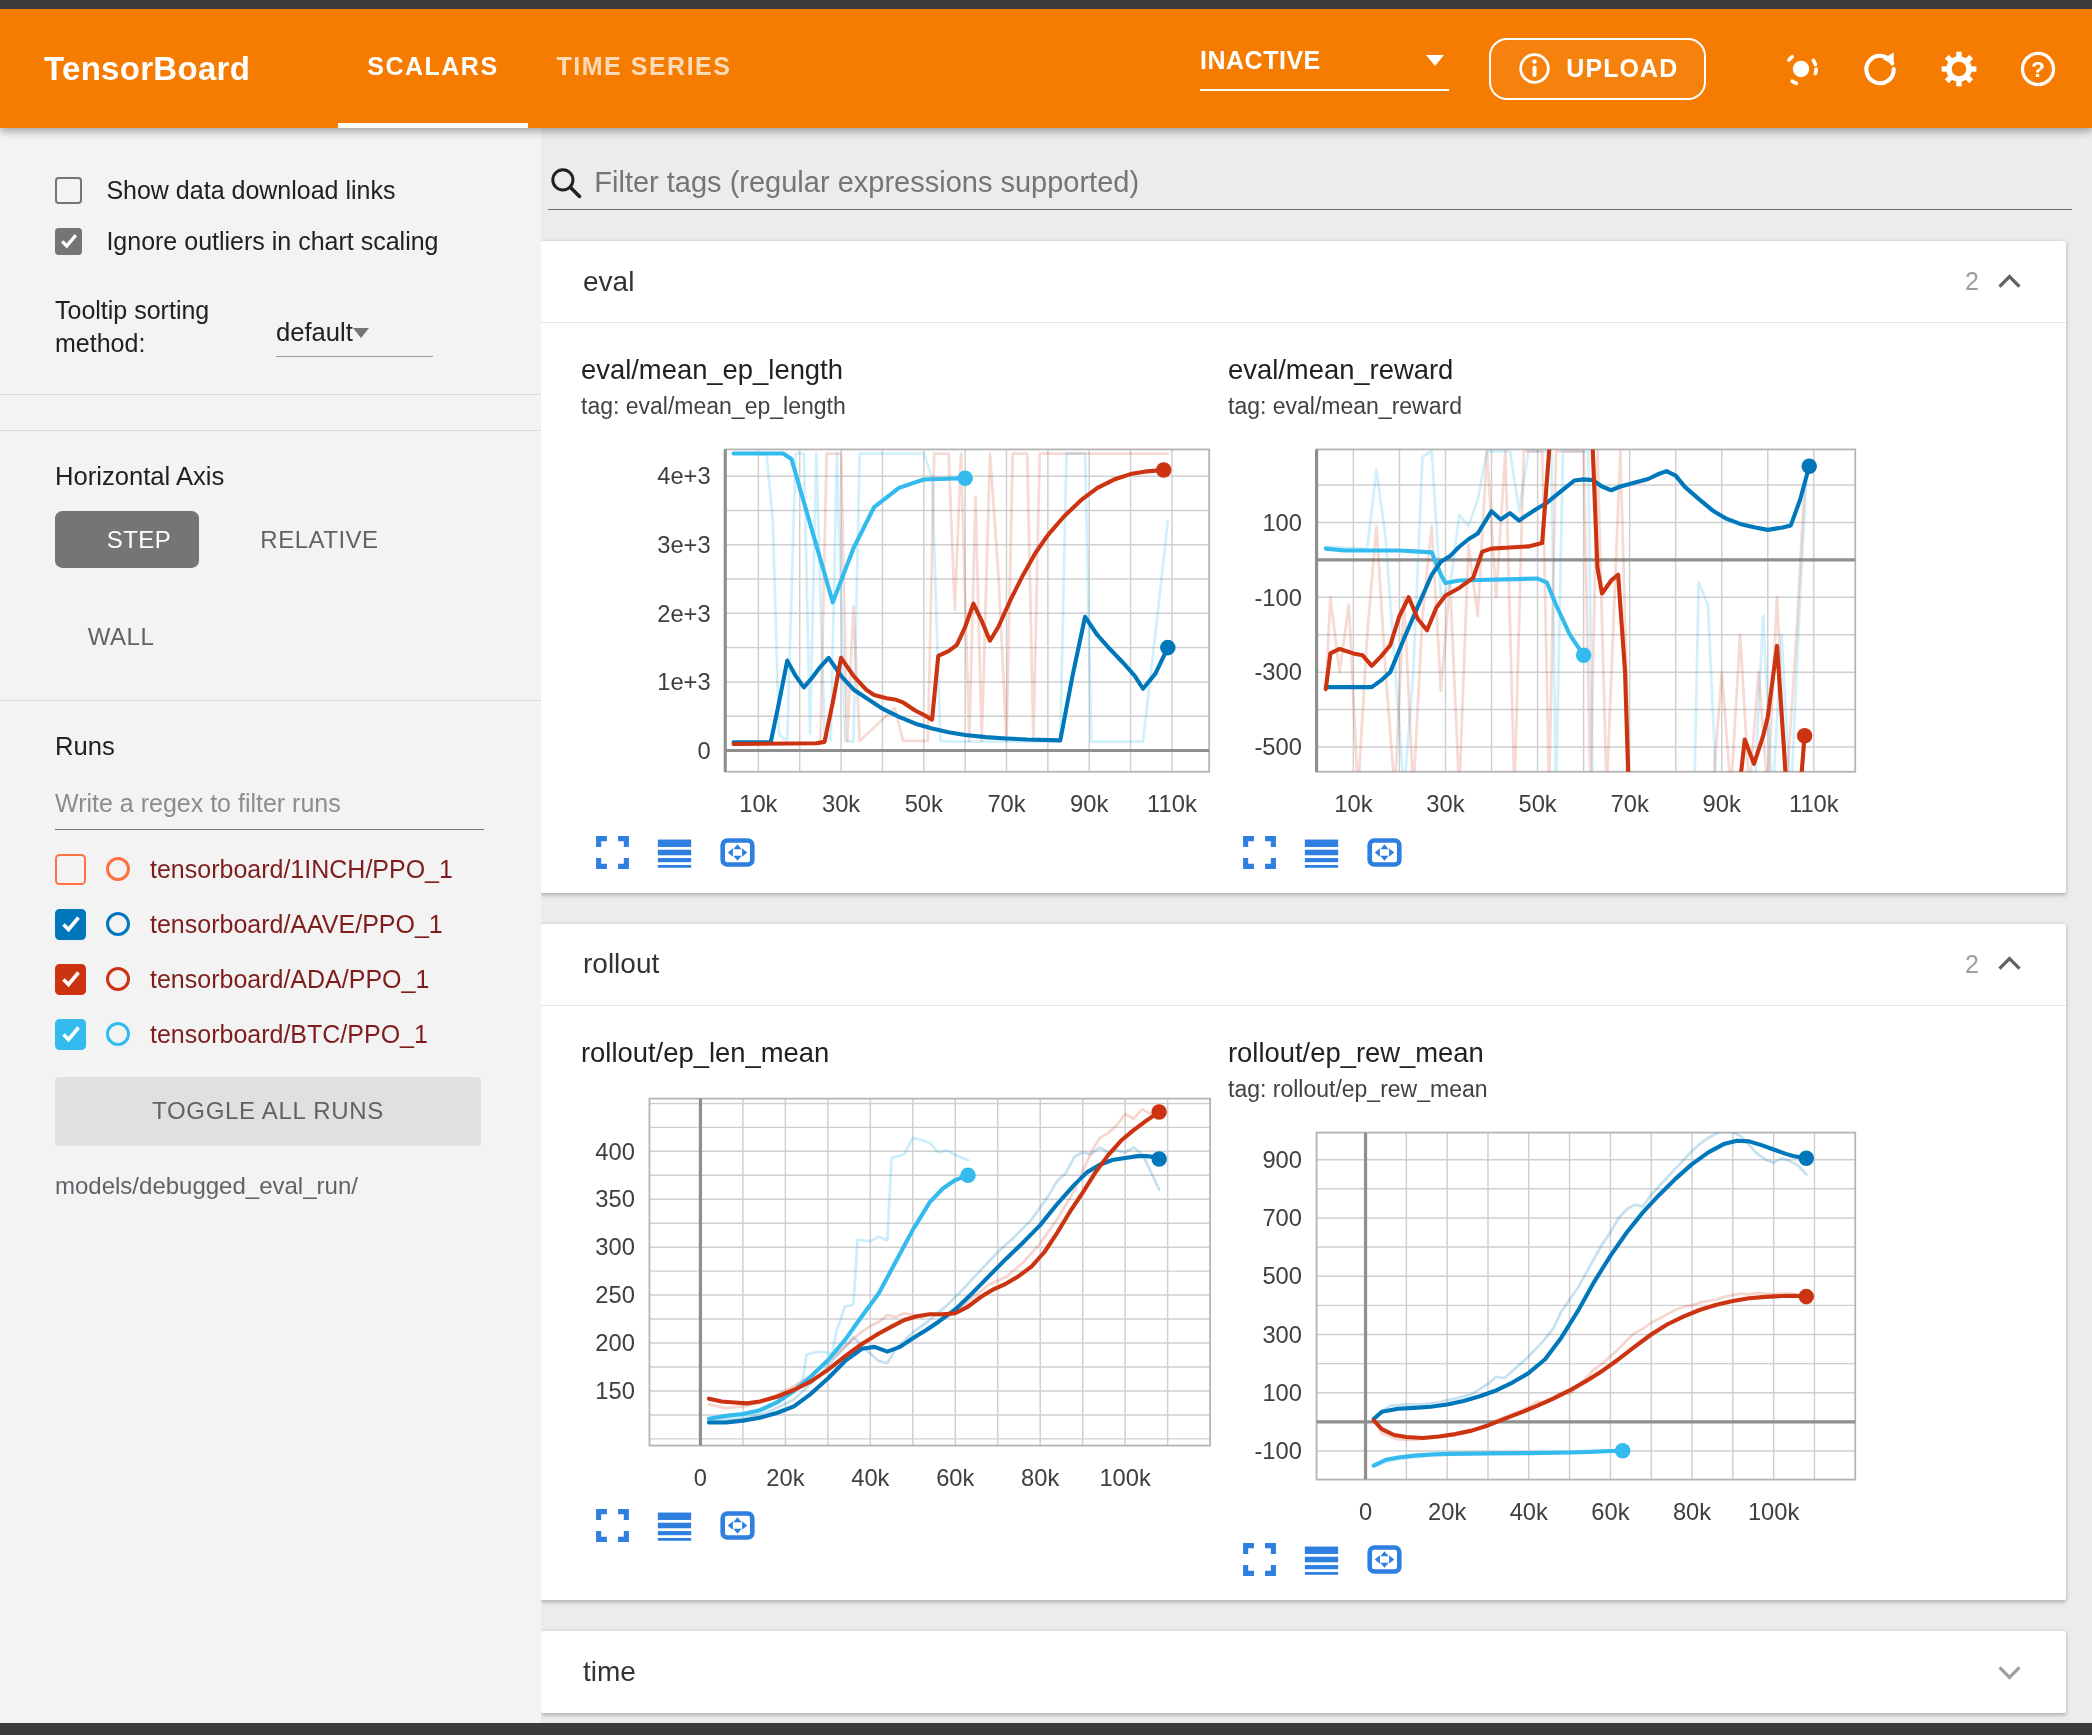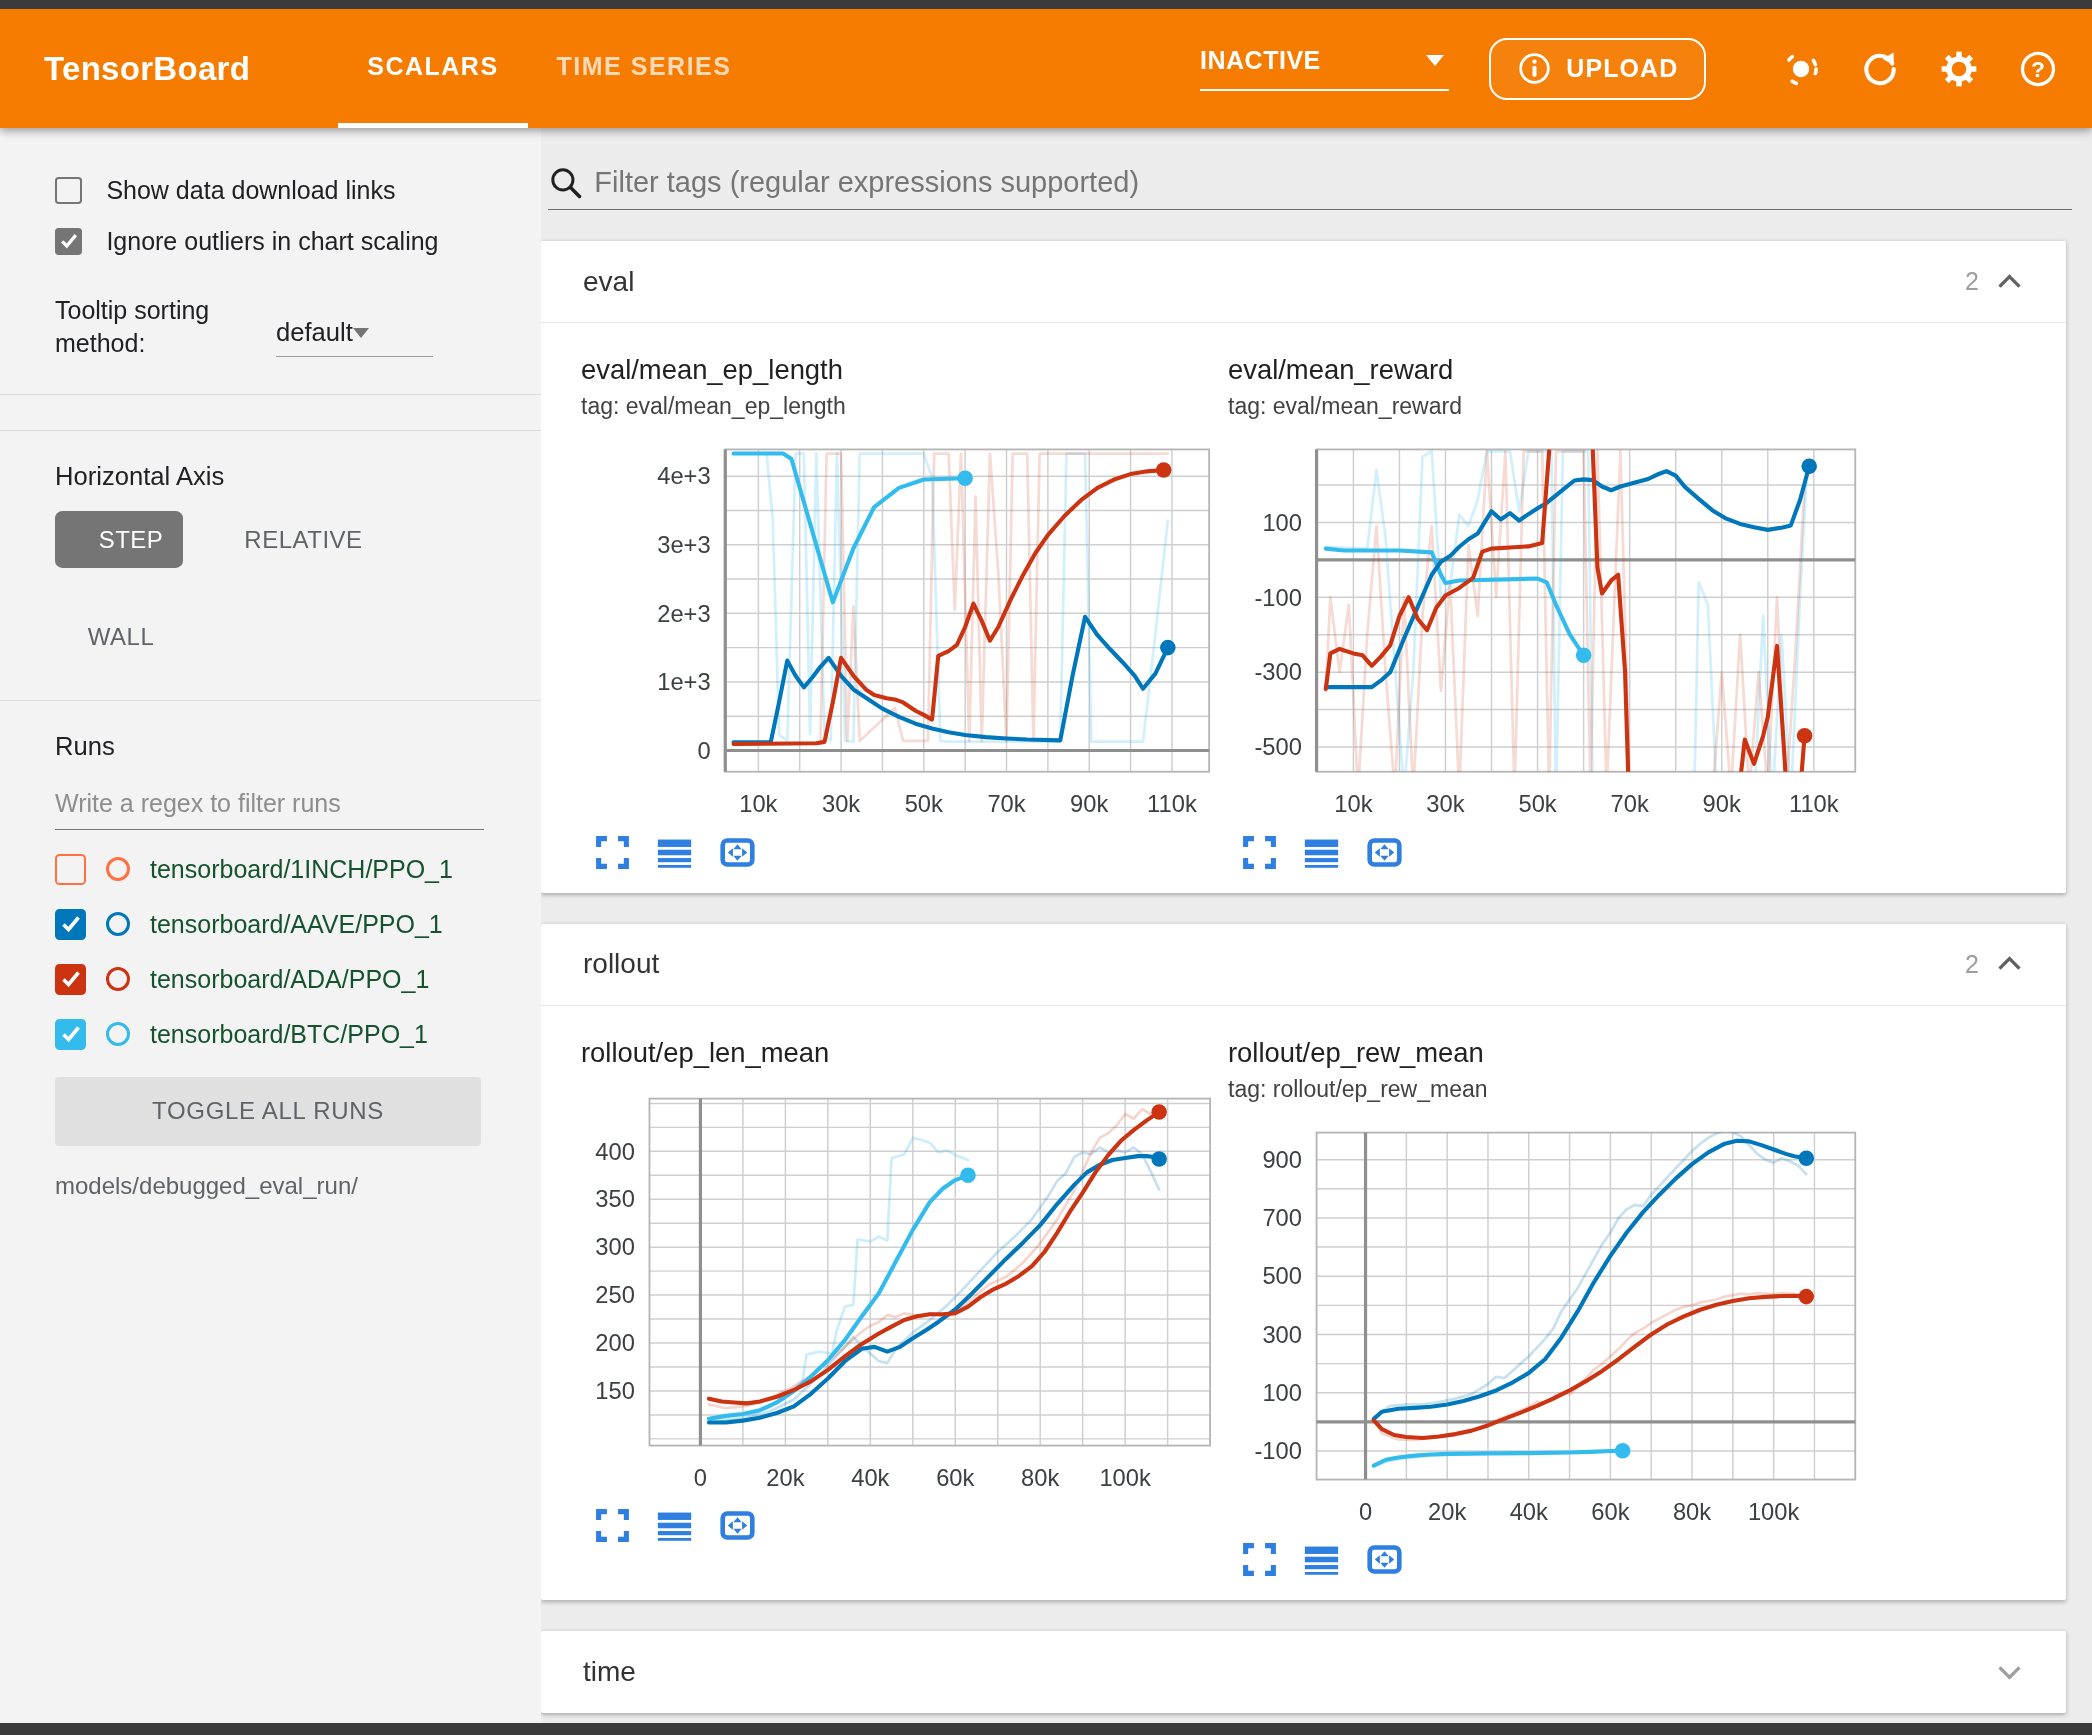--- a/index.html
+++ b/index.html
@@ -56,29 +56,29 @@
   .num-box { display:flex; align-items:center; margin-left:33px; border-bottom:1.8px solid #757575; padding-bottom:3.7px; }
   .num-value { font-size:25.6px; color:#202124; margin-right:5.5px; }
   .spinner { width:29px; height:42px; background:#e7e7ea; display:flex; flex-direction:column;
     align-items:center; justify-content:center; gap:6.4px; cursor:pointer; }
   .sp-up { width:0;height:0;border-left:7.3px solid transparent;border-right:7.3px solid transparent;border-bottom:8.2px solid #9e9e9e; }
   .sp-dn { width:0;height:0;border-left:7.3px solid transparent;border-right:7.3px solid transparent;border-top:8.2px solid #9e9e9e; }
   .haxis-btns { display:flex; flex-wrap:wrap; width:384px; margin-top:20px; row-gap:12.8px; }
   .hbtn { height:57px; display:flex; align-items:center; justify-content:center; font-size:24px;
     letter-spacing:0.5px; color:#5f6368; border-radius:7.3px; cursor:pointer; }
   .hbtn.sel { background:#757575; color:#fff; }
-  .hbtn.b-step { width:128px;padding-left:24px; }
+  .hbtn.b-step { width:144px;padding-left:24px; }
   .hbtn.b-relative { width:183px; margin-left:29px; }
   .hbtn.b-wall { width:132px; margin-top:27.4px; }
   .regex-input { margin-top:27.4px; width:429px; border-bottom:1.8px solid #757575; padding-bottom:11px;
     font-size:25px; color:#8d8d8d; cursor:text; }
   .run-row { display:flex; align-items:center; margin-top:24px; cursor:pointer; }
   .run-check { width:31px; height:31px; border-radius:4.6px; border:2.7px solid; display:flex; align-items:center; justify-content:center; }
   .run-circle { width:24px; height:24px; border-radius:50%; border:3.7px solid; margin-left:20px; }
-  .run-label { font-size:25px; color:#14532d; margin-left:20px; white-space:nowrap; }
+  .run-label { font-size:25px; color:#7f1d1d; margin-left:20px; white-space:nowrap; }
   .toggle-all { margin-top:27.4px; width:426px; height:69px; background:#e0e0e0; border-radius:3.7px;
     display:flex; align-items:center; justify-content:center; font-size:24px; color:#5f6368; letter-spacing:0.7px; cursor:pointer; }
   .models-path { margin-top:25.6px; font-size:24px; color:#5f6368; }
 
   
   .main { position:absolute; left:541px; top:128px; right:0; bottom:12px; background:#ececec; overflow:hidden; z-index:5; }
   .filter-row { display:flex; align-items:center; margin:37px 20px 0 7.3px; border-bottom:1.8px solid #6f6f6f; padding-bottom:9.1px; }
   .filter-ph { font-size:29px; color:#757575; margin-left:11px; }
   .card { background:#fff; margin:31px 25.6px 0 0; box-shadow:0 1.8px 4.6px rgba(0,0,0,.28); border-radius:1.8px; }
   .card-header { height:82px; display:flex; align-items:center; padding:0 42px; cursor:pointer; }

